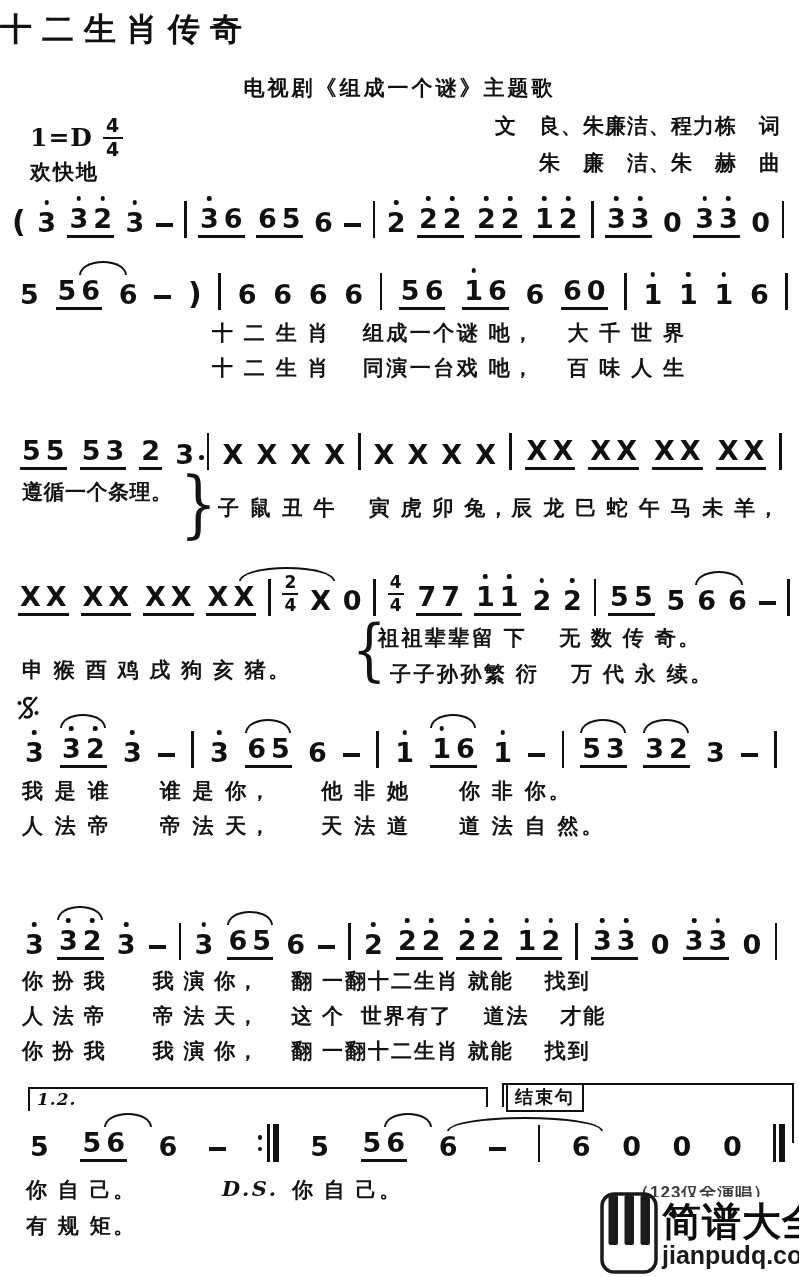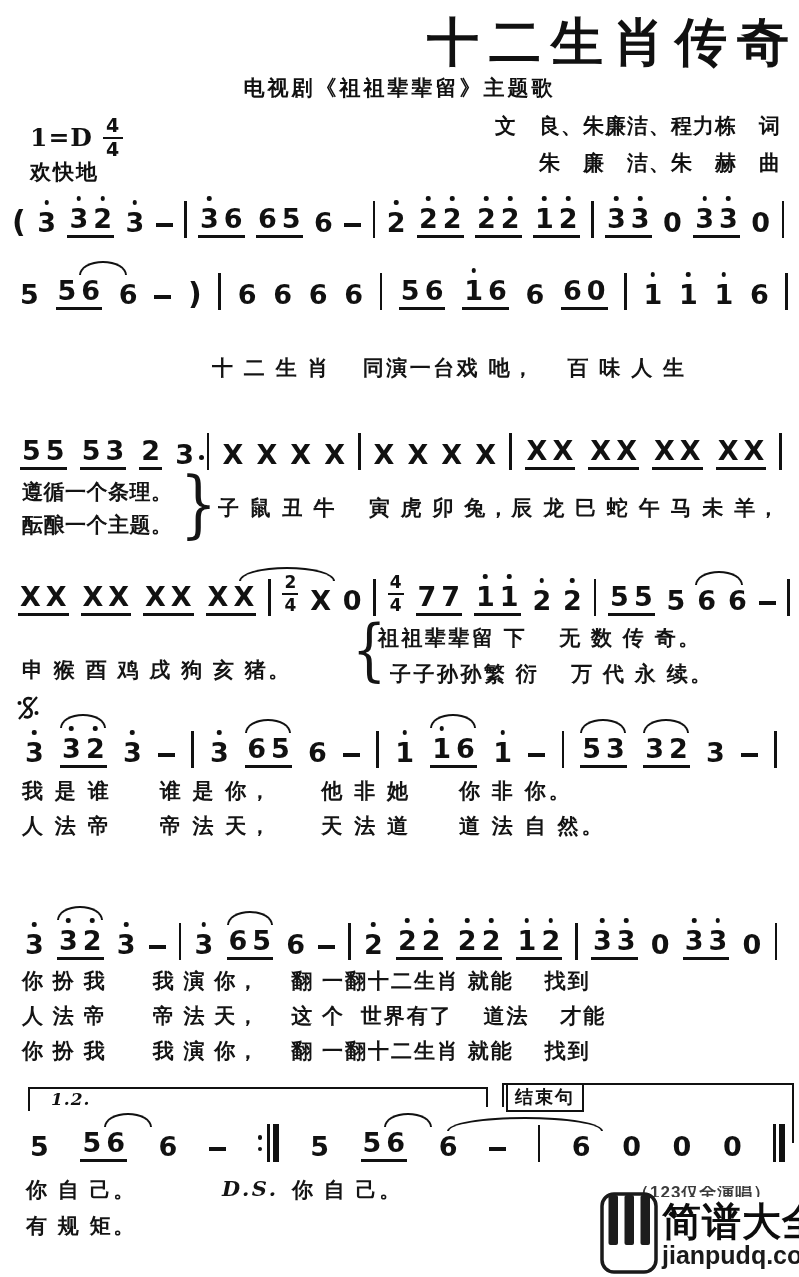--- a/index.html
+++ b/index.html
@@ -1,20 +1,20 @@
 <!DOCTYPE html>
 <html><head>
 <meta charset="utf-8">
 <style>
   html,body{margin:0;padding:0;background:#e8e8e8;}
   #sheet{position:relative;width:799px;height:1277px;background:#ffffff;overflow:hidden;
          font-family:"Liberation Sans",sans-serif;color:#111;}
   
-  .title{position:absolute;left:0;top:8px;width:100%;text-align:right;
-         font-size:52px;font-weight:800;letter-spacing:10px;font-family:"DejaVu Sans",sans-serif;}
+  .title{position:absolute;left:0;top:8px;width:100%;text-align:left;
+         font-size:32px;font-weight:800;letter-spacing:10px;font-family:"DejaVu Sans",sans-serif;}
   .subtitle{position:absolute;left:0;top:74px;width:100%;text-align:center;
          font-size:21px;font-weight:700;letter-spacing:3px;}
   .keysig{position:absolute;left:30px;top:116px;font-size:25px;font-weight:800;
          font-family:"DejaVu Serif",serif;letter-spacing:1px;display:flex;align-items:center;gap:10px;}
   .frac{display:inline-flex;flex-direction:column;align-items:center;font-size:19px;line-height:1.05;
         font-family:"DejaVu Sans",sans-serif;font-weight:800;}
   .frac .fn{border-bottom:2.5px solid #111;padding:0 3px 1px;}
   .frac .fd{padding-top:1px;}
   .tempo{position:absolute;left:30px;top:158px;font-size:21px;font-weight:600;letter-spacing:2px;}
   .credit{position:absolute;right:18px;text-align:right;font-size:21px;font-weight:700;letter-spacing:1px;}
@@ -52,38 +52,38 @@
   .ds{font-style:italic;font-weight:800;font-family:"DejaVu Serif",serif;}
   
   .segno{position:absolute;left:16px;top:694px;}
   
   .volta{position:absolute;border-top:2.5px solid #111;border-left:2.5px solid #111;}
   .volta::after{content:"";position:absolute;right:0;top:0;width:2.5px;background:#111;}
   .volta1{left:28px;top:1087px;width:458px;height:22px;}
   .volta1::after{height:18px;}
   .volta2{left:502px;top:1083px;width:290px;height:22px;}
   .volta2::after{height:58px;}
-  .volta-label1{position:absolute;left:21px;top:0px;font:italic 800 17px "DejaVu Serif",serif;letter-spacing:1px;}
+  .volta-label1{position:absolute;left:7px;top:0px;font:italic 800 17px "DejaVu Serif",serif;letter-spacing:1px;}
   .volta-label2{position:absolute;left:2px;top:-2px;border:2px solid #111;padding:0 7px 1px;
         font-size:18px;font-weight:700;background:#fff;letter-spacing:2px;}
   
   .clipped{position:absolute;left:632px;top:1186px;width:164px;height:11px;overflow:hidden;
         color:#3c3c3c;font-size:17px;font-weight:700;line-height:13px;letter-spacing:1px;}
   .logo{position:absolute;left:600px;top:1192px;display:flex;align-items:center;gap:4px;}
   .logo-text{display:flex;flex-direction:column;}
   .brand{font-size:39px;font-weight:900;letter-spacing:1px;line-height:1.05;color:#0d0d0d;}
   .site{font-size:25px;font-weight:600;color:#1a1a1a;line-height:1.0;font-family:"Liberation Sans",sans-serif;}
 </style>
 </head>
 <body>
 
 <div id="sheet">
 
   <div class="title">十二生肖传奇</div>
-  <div class="subtitle">电视剧《祖祖辈辈留》主题歌</div>
+  <div class="subtitle">电视剧《组成一个谜》主题歌</div>
   <div class="keysig">
     <span>1=D</span>
     <span class="frac">
       <span class="fn">4</span>
       <span class="fd">4</span>
     </span>
   </div>
   <div class="tempo">欢快地</div>
   <div class="credit c1">文　良、朱廉洁、程力栋　词</div>
   <div class="credit c2">朱　廉　洁、朱　赫　曲</div>
@@ -380,24 +380,24 @@
         <span class="note">0</span>
         <span class="note">0</span>
         <span class="note">0</span>
         <span class="fb">
           <span class="bthin"></span>
           <span class="bthick"></span>
         </span>
       </div>
     </div>
 
+  <div class="lyr" style="left:212px;top:319px;">十 二 生 肖　 组成一个谜 吔，　 大 千 世 界</div>
   <div class="lyr" style="left:212px;top:354px;">十 二 生 肖　 同演一台戏 吔，　 百 味 人 生</div>
 
   <div class="lyr" style="left:22px;top:478px;letter-spacing:0.5px;">遵循一个条理。</div>
-  <div class="lyr" style="left:22px;top:511px;letter-spacing:0.5px;">酝酿一个主题。</div>
   <div class="brace" style="left:180px;top:470px;">}</div>
   <div class="lyr" style="left:218px;top:494px;">子 鼠 丑 牛　 寅 虎 卯 兔，辰 龙 巳 蛇 午 马 未 羊，</div>
 
   <div class="lyr" style="left:22px;top:640px;margin-top:16px;">申 猴 酉 鸡 戌 狗 亥 猪。</div>
   <div class="brace" style="left:352px;top:618px;font-size:54px;">{</div>
   <div class="lyr" style="left:378px;top:624px;">祖祖辈辈留 下　 无 数 传 奇。</div>
   <div class="lyr" style="left:378px;top:660px;margin-left:12px;">子子孙孙繁 衍　 万 代 永 续。</div>
 
   <div class="lyr" style="left:22px;top:777px;letter-spacing:3px;">我 是 谁　　谁 是 你，　　他 非 她　　你 非 你。</div>
   <div class="lyr" style="left:22px;top:812px;letter-spacing:3px;">人 法 帝　　帝 法 天，　　天 法 道　　道 法 自 然。</div>

